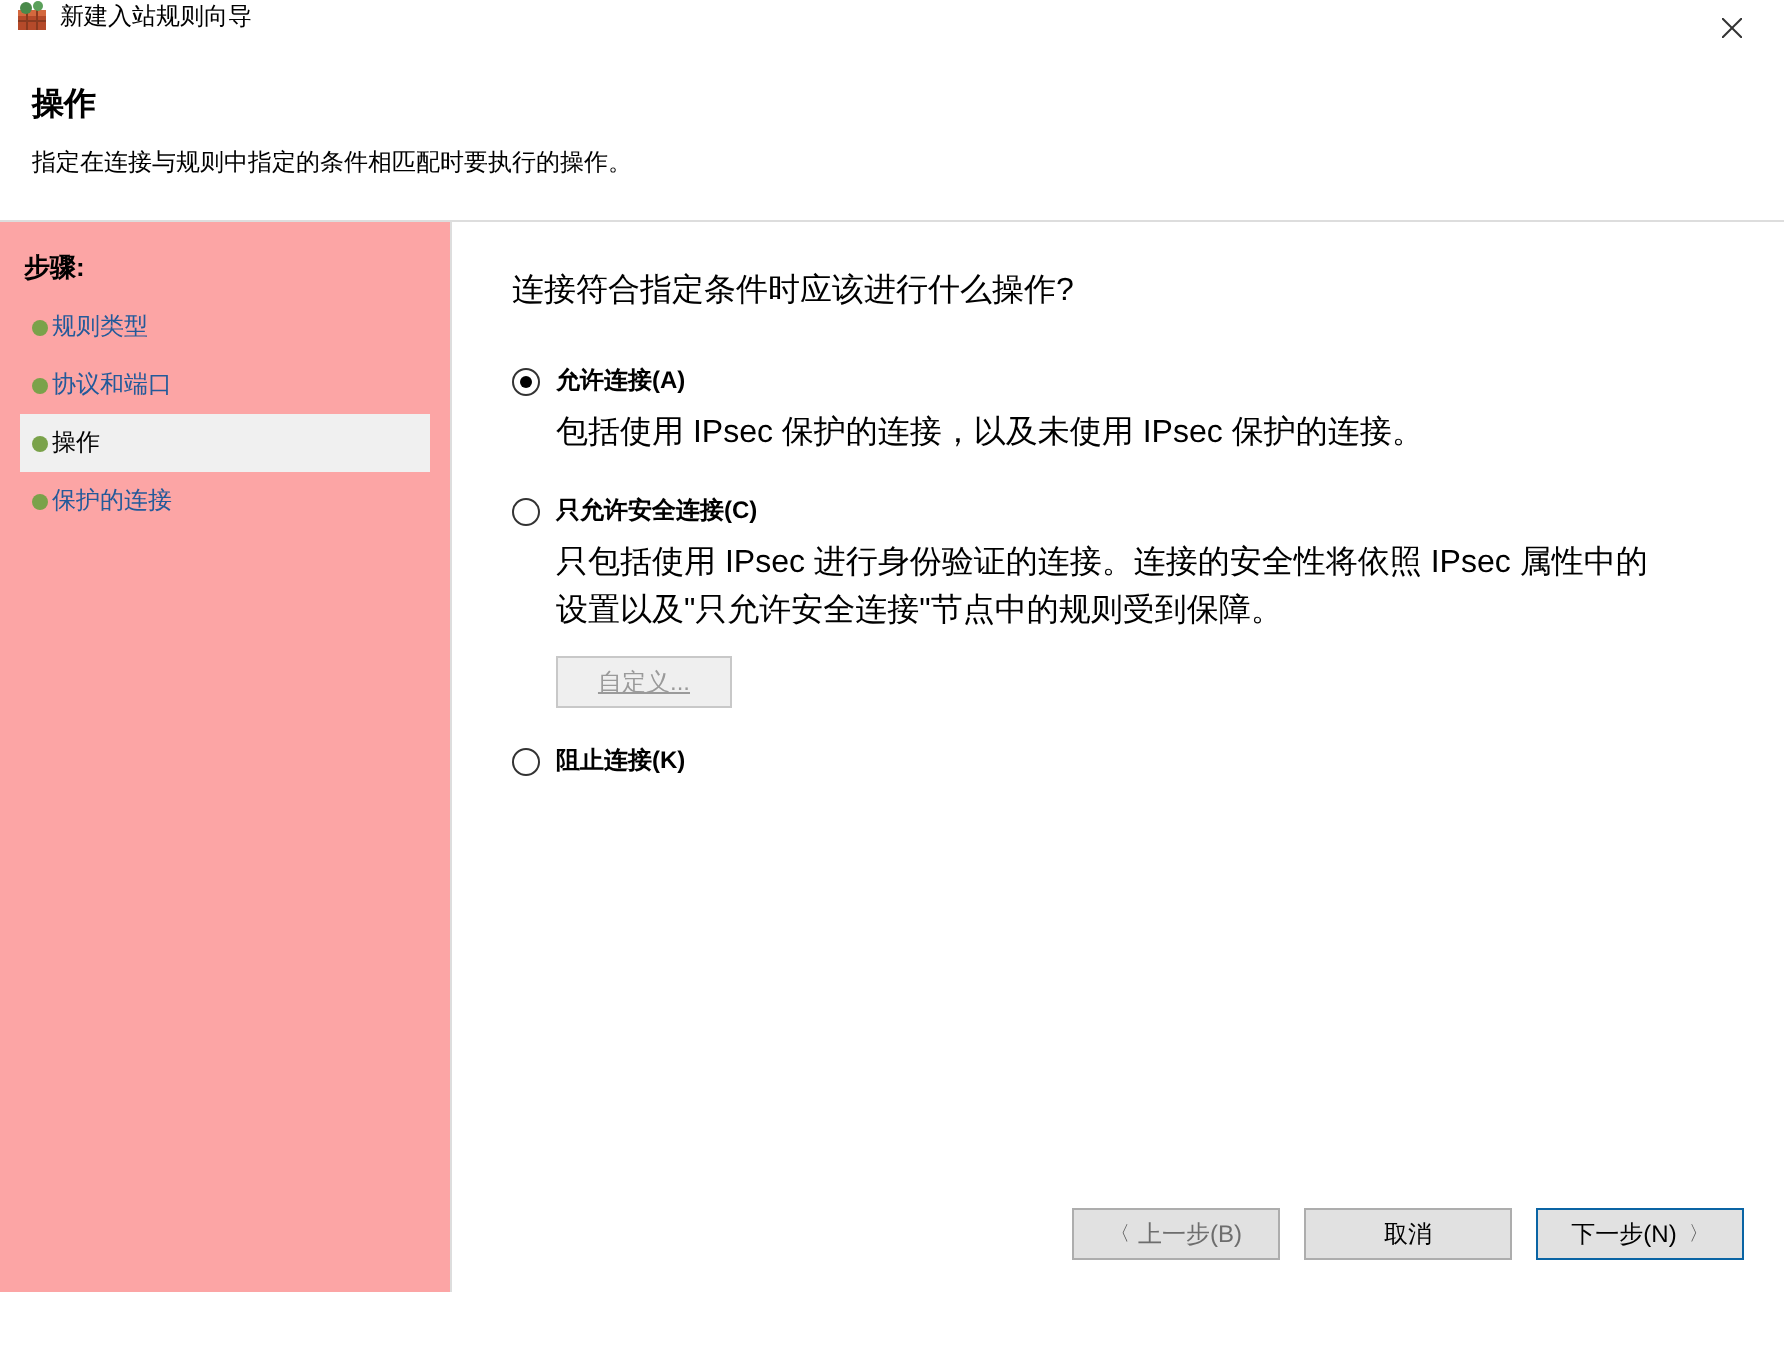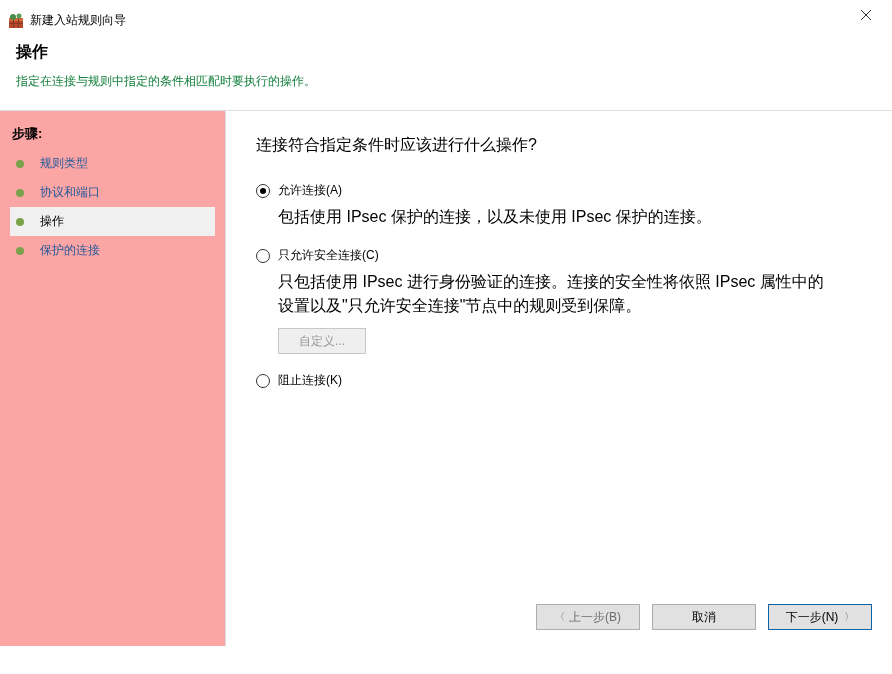--- a/index.html
+++ b/index.html
@@ -7,21 +7,21 @@
       font-family: "Microsoft YaHei", "Segoe UI", sans-serif;
       font-size: 12px;
       background: #fff;
       width: 892px;
       height: 674px;
       overflow: hidden;
     }
     .titlebar {
       height: 30px;
       display: flex;
-      align-items: flex-end;
+      align-items: flex-start;
       padding: 0 4px 0 8px;
       background: #fff;
       border-bottom: 1px solid #fff;
     }
     .titlebar .icon {
       width: 16px; height: 16px;
       margin-right: 6px;
       display: inline-block;
     }
     .titlebar .title { flex: 1; color: #000; }
@@ -36,21 +36,21 @@
       background: #fff;
     }
     .header h1 {
       font-size: 16px;
       font-weight: 700;
       margin-bottom: 10px;
       color: #000;
     }
     .header p {
       font-size: 12px;
-      color: #15803d;
+      color: #000000;
     }
 
     .body {
       display: flex;
       height: 536px;
       border-top: 1px solid #ddd;
     }
     .sidebar {
       width: 226px;
       padding: 10px 10px;
@@ -59,21 +59,21 @@
     }
     .sidebar .steps-title {
       font-weight: 700;
       font-size: 13px;
       padding: 4px 2px 6px 2px;
     }
     .step-item {
       display: flex;
       align-items: center;
       padding: 6px 6px;
-      gap: 16px;
+      gap: 2px;
       color: #235a9a;
     }
     .step-item.current {
       background: #f0f0f0;
       color: #000;
     }
     .step-item.current .bullet { background: #7aa24a; }
     .bullet {
       width: 8px; height: 8px; border-radius: 50%;
       background: #7aa24a;
@@ -108,40 +108,41 @@
       align-items: center; justify-content: center;
       background: #fff;
       flex-shrink: 0;
     }
     .radio.checked::after {
       content: "";
       width: 6px; height: 6px;
       border-radius: 50%;
       background: #000;
     }
-    .opt-title { font-weight: 400; font-size: 12px; }
+    .opt-title { font-weight: 700; font-size: 12px; }
     .opt-desc {
       font-size: 16px;
       color: #000;
       margin-left: 22px;
       margin-top: 6px;
       line-height: 1.5;
       max-width: 560px;
     }
     .customize-btn {
       margin-left: 22px;
       margin-top: 10px;
       width: 88px; height: 26px;
       border: 1px solid #c8c8c8;
       background: #efefef;
       color: #9a9a9a;
       font-size: 12px;
       display: inline-flex;
       align-items: center; justify-content: center;
       cursor: default;
+      text-decoration: underline;
     }
 
     .footer {
       position: absolute;
       right: 20px;
       bottom: 16px;
       display: flex;
       gap: 12px;
     }
     .btn {

